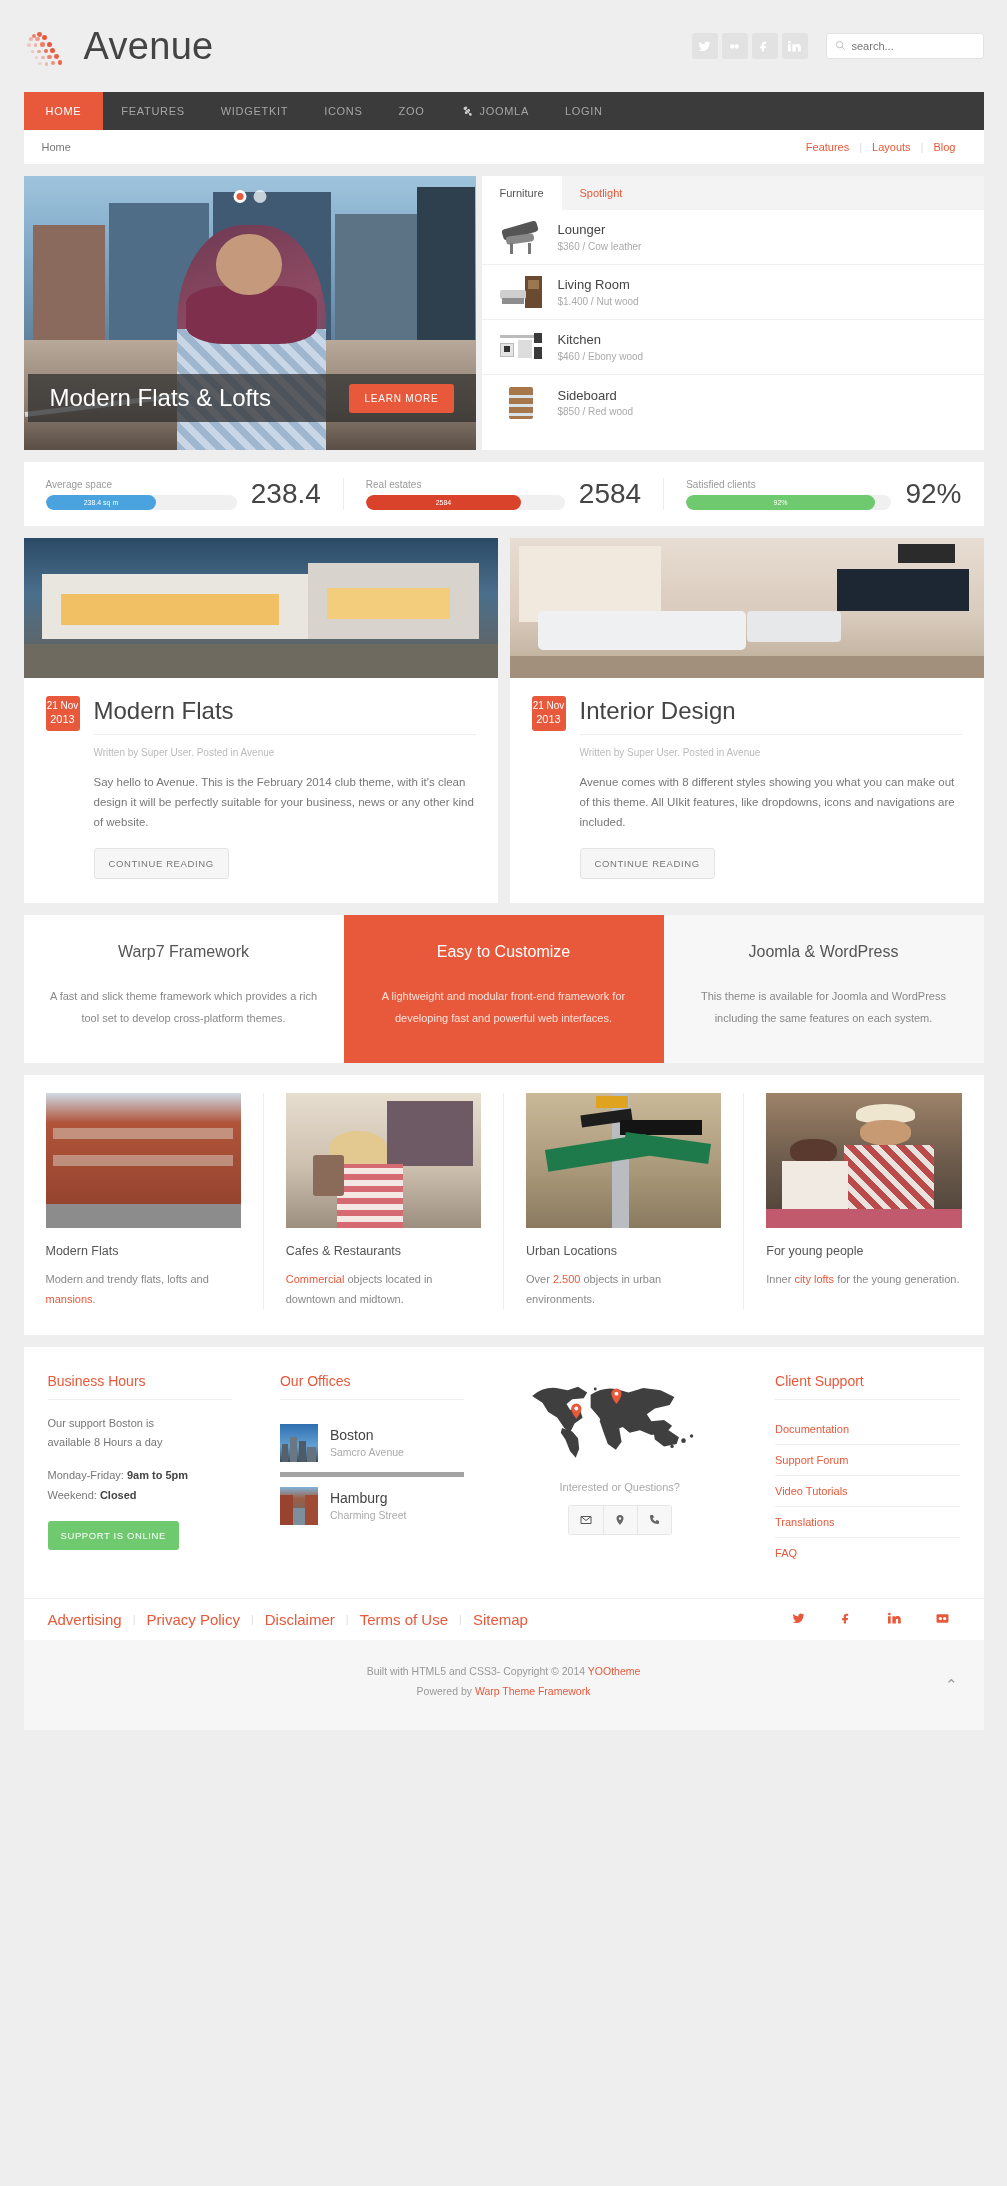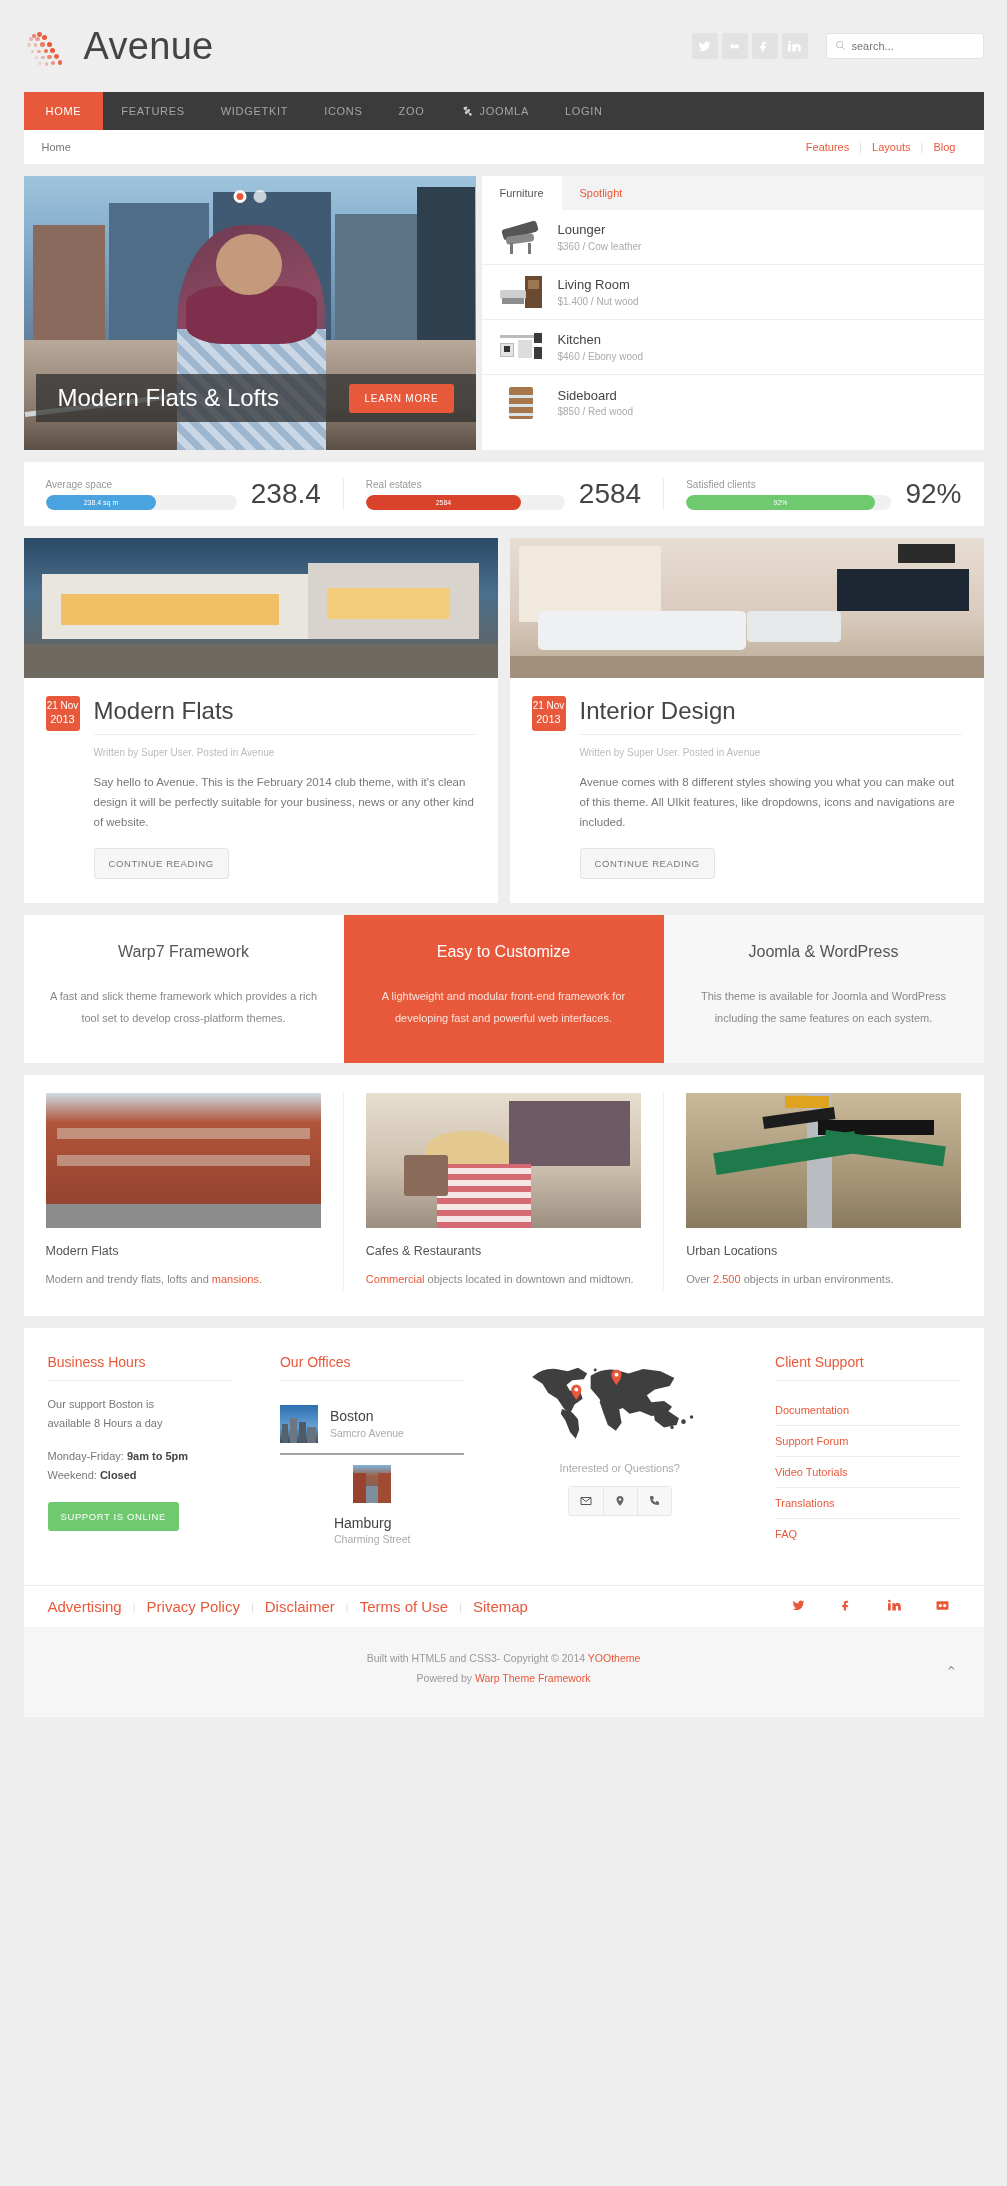--- a/index.html
+++ b/index.html
@@ -62,21 +62,21 @@
                   background: #c59a7c; border-radius: 50%; }
   .person .scarf { position: absolute; top: 27%; left: 6%; width: 88%; height: 26%;
                    background: #7d2f4c; border-radius: 30%; }
   .person .shirt { position: absolute; top: 46%; left: 0; width: 100%; height: 54%;
                    background: repeating-linear-gradient(45deg,#9fb6cf 0 7px,#c8d6e5 7px 14px); }
   .hero-dots { position: absolute; top: 14px; left: 50%; transform: translateX(-50%);
                display: flex; gap: 7px; z-index: 5; }
   .hero-dots i { width: 13px; height: 13px; border-radius: 50%; background: rgba(255,255,255,.72); display: block; }
   .hero-dots i.on { background: #fff; position: relative; }
   .hero-dots i.on::after { content: ""; position: absolute; inset: 3px; background: #e8583a; border-radius: 50%; }
-  .hero-cap { position: absolute; left: 12px; right: 0; bottom: 28px; height: 48px;
+  .hero-cap { position: absolute; left: 4px; right: 0; bottom: 28px; height: 48px;
               background: rgba(45,45,45,.72); display: flex; align-items: center; padding: 0 22px; }
   .hero-cap h2 { color: #fff; font-size: 24px; font-weight: 400; }
   .learn-btn { margin-left: auto; background: #e8583a; color: #fff; font-size: 10px;
                letter-spacing: .8px; border: 0; border-radius: 3px; padding: 9px 15px; cursor: pointer;
                font-family: "Liberation Sans", sans-serif; }
 
   
   .prodpanel { flex: 1; background: #fff; display: flex; flex-direction: column; }
   .ptabs { display: flex; height: 34px; background: #f3f3f3; }
   .ptab { padding: 0 18px; display: flex; align-items: center; font-size: 11px;
@@ -146,21 +146,21 @@
   .fcol + .fcol { }
   .fhead { color: #e8583a; font-size: 14px; font-weight: 400; padding-bottom: 10px;
            border-bottom: 1px solid #eee; margin-bottom: 14px; }
   .fp { font-size: 11px; line-height: 1.75; color: #777; }
   .fp.sp { margin-top: 14px; }
   .fp b { color: #444; }
   .supbtn { margin-top: 16px; background: #6fc96f; color: #fff; border: 0; border-radius: 3px;
             font-size: 9.5px; letter-spacing: .6px; padding: 9px 13px; cursor: pointer;
             font-family: "Liberation Sans", sans-serif; }
   .office { display: flex; align-items: center; gap: 12px; padding: 10px 0; }
-  .office + .office { border-top: 2px solid #a3a3a3; flex-direction: column; }
+  .office + .office { border-top: 5px solid #a3a3a3; }
   .othumb { width: 38px; height: 38px; flex: none; position: relative; overflow: hidden; }
   .oname { font-size: 14px; color: #444; line-height: 1.2; }
   .ostreet { font-size: 10.5px; color: #aaa; margin-top: 2px; }
   .mapcol { flex: 1.25; padding: 0 16px; text-align: center; }
   .mapcol svg { width: 100%; height: 86px; }
   .mapq { font-size: 11px; color: #aaa; margin-top: 18px; }
   .micons { display: inline-flex; margin-top: 12px; border: 1px solid #e6e6e6; border-radius: 3px; overflow: hidden; }
   .micons button { width: 34px; height: 28px; background: #f7f7f7; border: 0; cursor: pointer;
                    display: flex; align-items: center; justify-content: center; }
   .micons button + button { border-left: 1px solid #e6e6e6; }
@@ -504,20 +504,33 @@
           <div style="position:absolute;inset:0;background:linear-gradient(180deg,#c9b999 0%,#a89678 60%,#8a7a60 100%)"></div>
           <div style="position:absolute;left:44%;top:0;width:9%;height:100%;background:#b9bcc0"></div>
           <div style="position:absolute;left:28%;top:14%;width:26%;height:9%;background:#1d1d1d;transform:rotate(-8deg)"></div>
           <div style="position:absolute;left:48%;top:20%;width:42%;height:11%;background:#141414"></div>
           <div style="position:absolute;left:10%;top:36%;width:52%;height:16%;background:#1e7a4a;transform:rotate(-9deg)"></div>
           <div style="position:absolute;left:50%;top:33%;width:44%;height:15%;background:#1e7a4a;transform:rotate(8deg)"></div>
           <div style="position:absolute;left:36%;top:2%;width:16%;height:9%;background:#e0a31f"></div>
         </div>
         <div class="gtitle">Urban Locations</div>
         <div class="gtxt"><span>Over </span><a href="#">2.500</a><span> objects in urban environments.</span></div>
+      </div>
+      <div class="gc">
+        <div class="gimg">
+          <div style="position:absolute;inset:0;background:linear-gradient(180deg,#9d8268 0%,#6d5b4c 50%,#4b4038 100%)"></div>
+          <div style="position:absolute;left:46%;top:8%;width:30%;height:14%;background:#efe6cf;border-radius:50% 50% 30% 30%"></div>
+          <div style="position:absolute;left:48%;top:20%;width:26%;height:18%;background:#c79a74;border-radius:45%"></div>
+          <div style="position:absolute;left:40%;top:38%;width:46%;height:50%;background:repeating-linear-gradient(45deg,#bb4a4a 0 6px,#e9e2dd 6px 12px)"></div>
+          <div style="position:absolute;left:12%;top:34%;width:24%;height:18%;background:#5a3a2e;border-radius:45%"></div>
+          <div style="position:absolute;left:8%;top:50%;width:34%;height:44%;background:#f0eae2"></div>
+          <div style="position:absolute;left:0;bottom:0;width:100%;height:14%;background:#c25a6e"></div>
+        </div>
+        <div class="gtitle">For young people</div>
+        <div class="gtxt"><span>Inner </span><a href="#">city lofts</a><span> for the young generation.</span></div>
       </div>
     </div>
 
     <div class="fmain">
       <div class="fcol">
         <div class="fhead">Business Hours</div>
         <div class="fp">
           <span>Our support Boston is</span><br>
           <span>available 8 Hours a day</span>
         </div>

